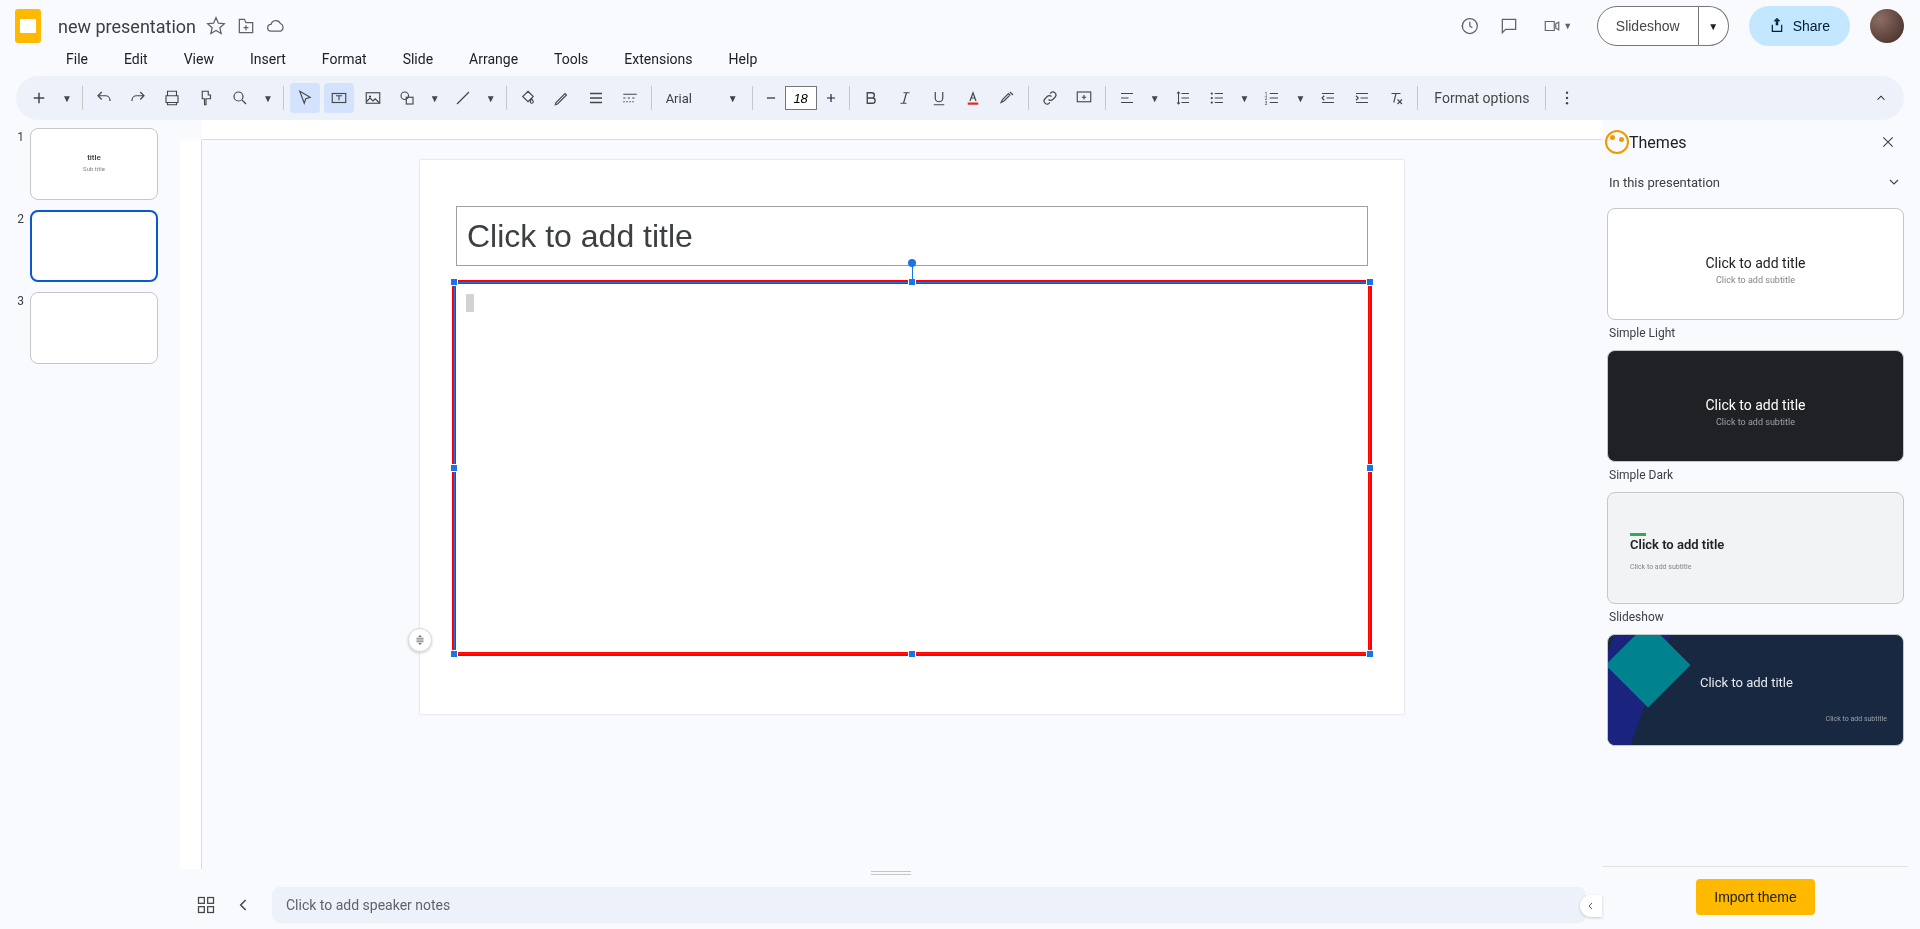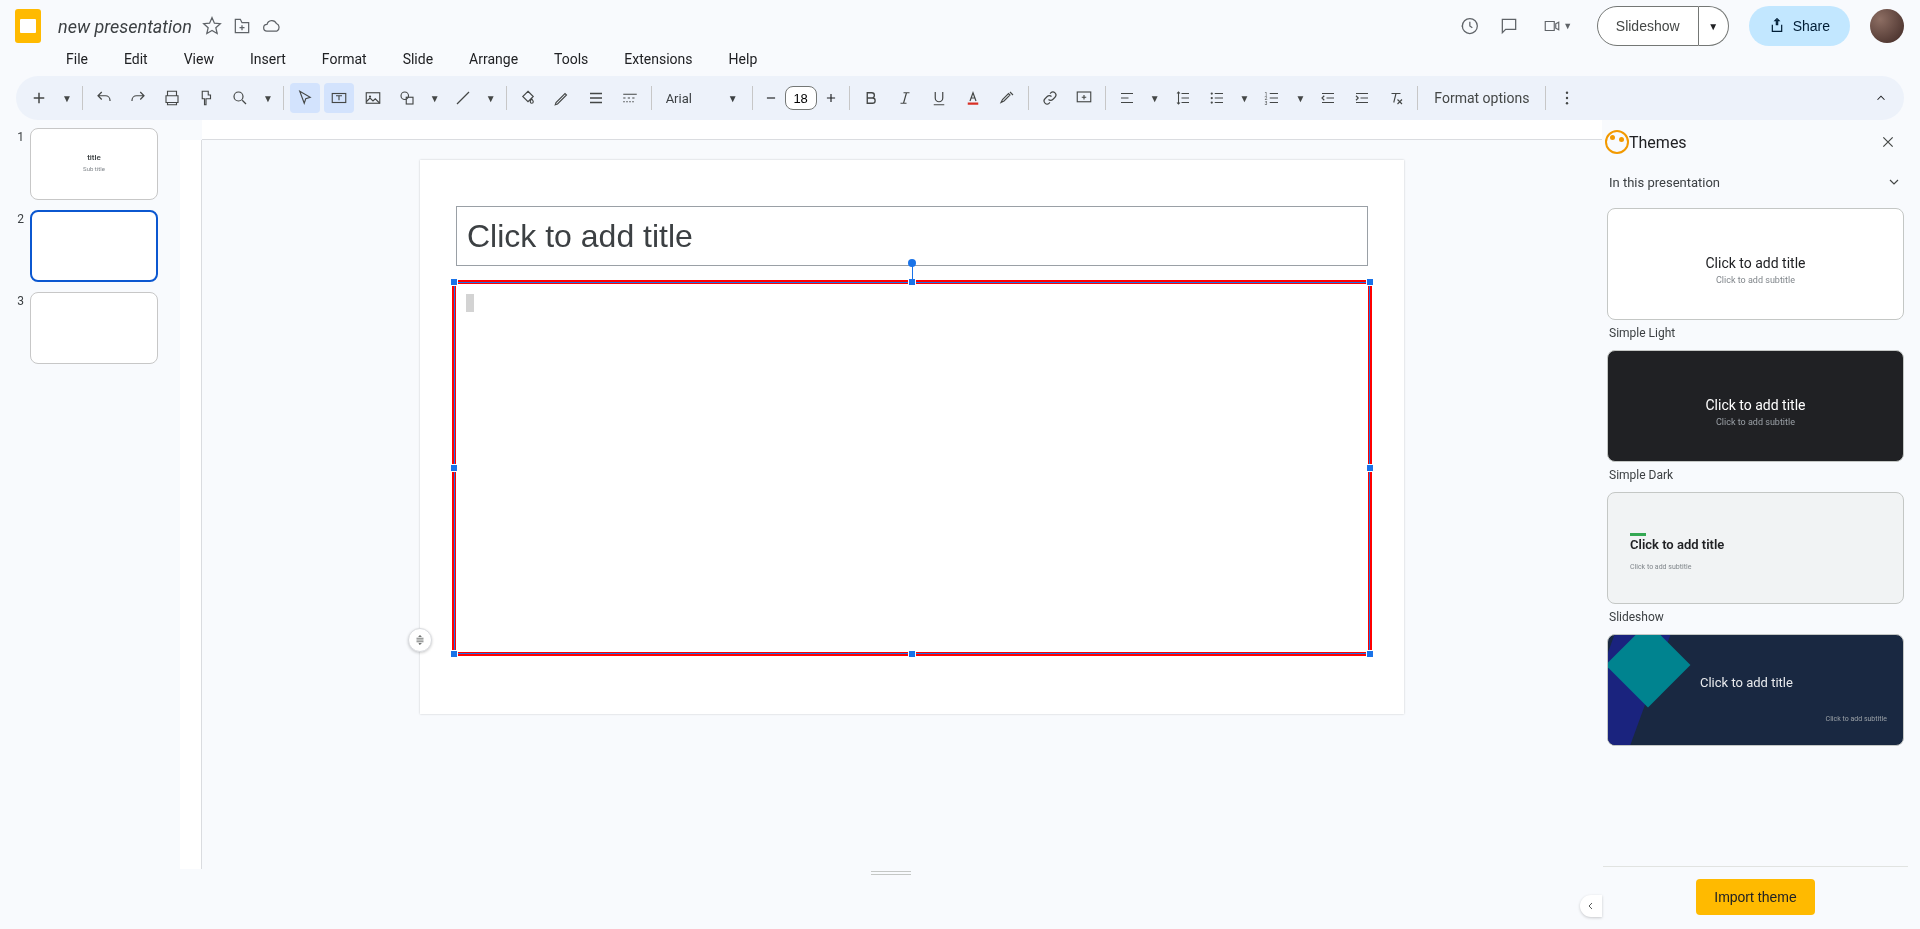--- a/index.html
+++ b/index.html
@@ -4,21 +4,21 @@
 <style>
 * { box-sizing: border-box; margin: 0; padding: 0; }
 body { font-family: "Google Sans", Roboto, Arial, sans-serif; font-size: 13px; color: #202124; background: #f8fafd; overflow: hidden; width: 1920px; height: 929px; }
 .app { display: flex; flex-direction: column; height: 100%; }
 
 
 .header { display: flex; align-items: center; padding: 4px 16px 0 8px; height: 48px; }
 .app-logo { width: 40px; height: 40px; display: flex; align-items: center; justify-content: center; }
 .logo-box { width: 26px; height: 34px; background: #ffba00; border-radius: 3px; position: relative; }
 .logo-box::after { content:""; position:absolute; left:5px; right:5px; top:10px; bottom:10px; background:#fff; border-radius:1px; }
-.doc-title-area { display:flex; align-items:center; gap:10px; margin-left:10px;font-style:italic; }
+.doc-title-area { display:flex; align-items:center; gap:10px; margin-left:10px; }
 .doc-title { font-size: 18px; color:#3c4043; }
 .hdr-icon { width:20px; height:20px; color:#5f6368; display:flex; align-items:center; justify-content:center; cursor:pointer; }
 .header-spacer { flex:1; }
 .header-right { display:flex; align-items:center; gap:20px; }
 .pill-btn { border:1px solid #747775; border-radius: 20px; height:40px; padding: 11px 18px; display:flex; align-items:center; background:#fff; cursor:pointer; font-size:14px; color:#444746; }
 .pill-group { display:flex; align-items:center; }
 .pill-group .pill-btn { border-top-right-radius:0; border-bottom-right-radius:0; }
 .pill-drop { border:1px solid #747775; border-left:none; border-top-right-radius:20px; border-bottom-right-radius:20px; height:40px; width:30px; display:flex; align-items:center; justify-content:center; background:#fff; cursor:pointer; }
 .share-btn { background:#c2e7ff; border:none; border-radius:40px; height:40px; padding:0 20px; display:flex; align-items:center; gap:8px; cursor:pointer; font-size:14px; color:#001d35; }
 .avatar { width:34px; height:34px; border-radius:50%; background: radial-gradient(circle at 30% 30%, #8d6e63, #3e2723); }
@@ -29,21 +29,21 @@
 
 
 .toolbar { display:flex; align-items:center; gap:4px; margin: 0 16px 0 16px; padding: 4px 8px; background:#edf2fa; border-radius: 24px; height:44px; }
 .tb { width:30px; height:30px; display:flex; align-items:center; justify-content:center; color:#444746; border-radius:4px; cursor:pointer; }
 .tb svg { width:18px; height:18px; }
 .tb.active { background:#d3e3fd; }
 .tb-sep { width:1px; height:24px; background:#c7c7c7; margin:0 2px; }
 .font-select { display:flex; align-items:center; gap:20px; padding:4px 8px; border-radius:4px; cursor:pointer; min-width:88px; color:#3c4043; justify-content:space-between; }
 .font-size-box { display:flex; align-items:center; gap:2px; }
 .fs-btn { width:24px; height:24px; display:flex; align-items:center; justify-content:center; cursor:pointer; border-radius:4px; }
-.fs-input { width:32px; height:24px; border:1px solid #747775; border-radius:8px; text-align:center; font-size:13px; background:#fff; }
+.fs-input { width:32px; height:24px; border:1px solid #747775; border-radius:0; text-align:center; font-size:13px; background:#fff;font-style:italic; }
 .format-opts { padding:4px 10px; cursor:pointer; color:#444746; font-size:14px; }
 .toolbar-spacer { flex:1; }
 .collapse-toolbar { width:30px; height:30px; display:flex; align-items:center; justify-content:center; cursor:pointer; }
 .drop-caret { font-size:10px; color:#444746; cursor:pointer; padding:4px; }
 
 
 .main { display:flex; flex:1; overflow:hidden; }
 .filmstrip { width:180px; padding:8px 10px; overflow-y:auto; }
 .thumb-row { display:flex; align-items:flex-start; gap:6px; margin-bottom:10px; }
 .thumb-num { width:14px; text-align:right; font-size:12px; color:#3c4043; padding-top:2px; }
@@ -439,20 +439,38 @@
             <div class="cursor-mark"></div>
           </div>
           <div class="fit-btn">
             <svg viewBox="0 0 24 24" width="14">
                 <path d="M6 9h12M6 12h12M6 15h12M12 4l-2 2h4zM12 20l2-2h-4z" stroke="#444746" stroke-width="1.2" fill="none"></path>
               </svg>
           </div>
         </div>
       </div>
       <div class="resize-grip"></div>
+      <div class="notes-bar">
+        <div class="grid-icon">
+          <svg viewBox="0 0 24 24">
+              <rect x="3" y="3" width="7" height="7" fill="none" stroke="currentColor" stroke-width="1.5"></rect>
+              <rect x="14" y="3" width="7" height="7" fill="none" stroke="currentColor" stroke-width="1.5"></rect>
+              <rect x="3" y="14" width="7" height="7" fill="none" stroke="currentColor" stroke-width="1.5"></rect>
+              <rect x="14" y="14" width="7" height="7" fill="none" stroke="currentColor" stroke-width="1.5"></rect>
+            </svg>
+        </div>
+        <div class="grid-icon">
+          <svg viewBox="0 0 24 24">
+              <path d="M14 6l-6 6 6 6" fill="none" stroke="currentColor" stroke-width="1.8"></path>
+            </svg>
+        </div>
+        <div class="notes-input">
+          <span>Click to add speaker notes</span>
+        </div>
+      </div>
       <div class="explore-tab">
         <svg viewBox="0 0 24 24" width="12">
             <path d="M14 6l-6 6 6 6" fill="none" stroke="#444746" stroke-width="1.8"></path>
           </svg>
       </div>
     </div>
 
     <div class="themes-panel">
       <div class="tp-header">
         <div class="tp-icon"></div>

